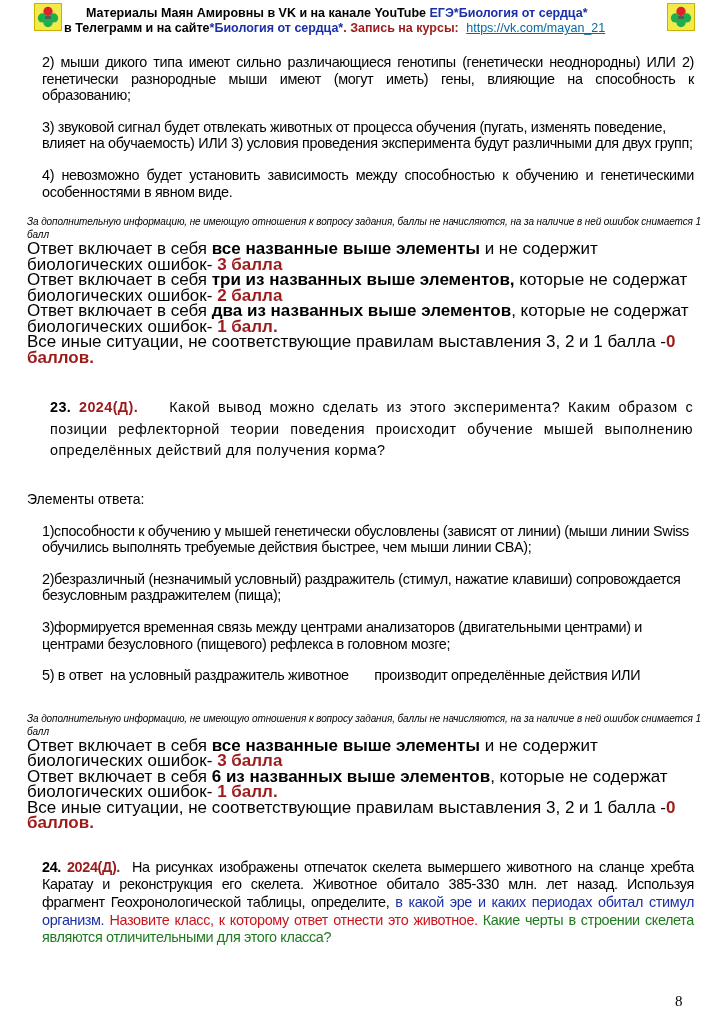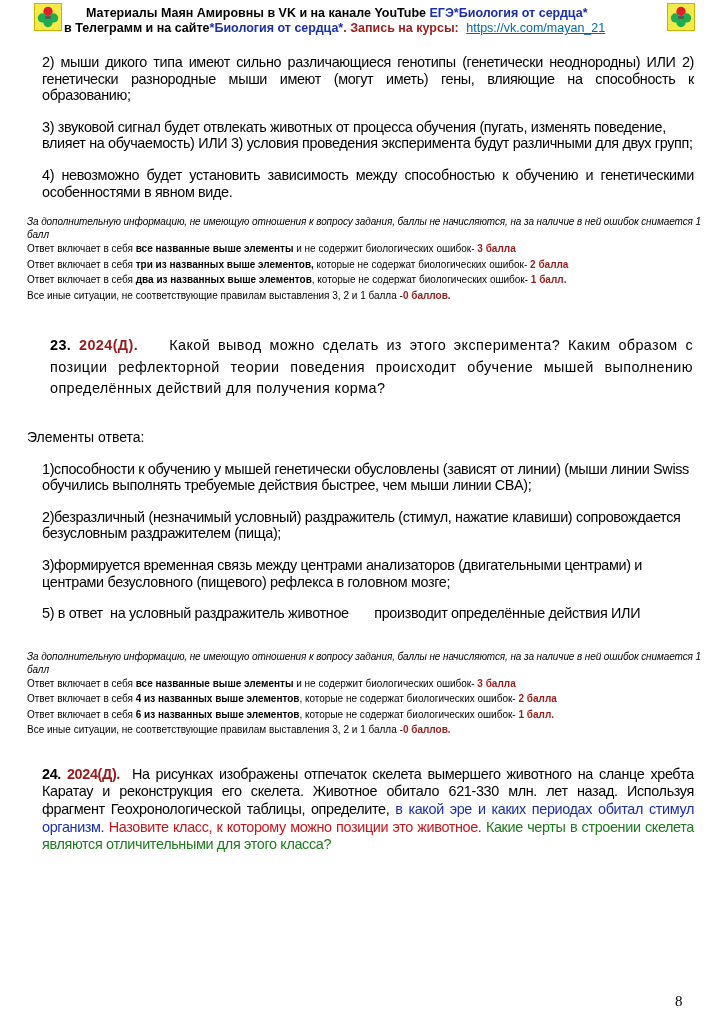--- a/index.html
+++ b/index.html
@@ -15,21 +15,21 @@
     .header .l2 { position: absolute; left: 64px; top: 15px; white-space: nowrap; }
     .blue { color: #1a2fa8; }
     .dark-red { color: #9b1b1b; }
     .red { color: #c8151b; }
     .green { color: #1d7a1d; }
     .link { color: #0369a1; text-decoration: underline; font-weight: normal; margin-left: 4px; }
     .content { position: absolute; left: 27px; top: 39px; width: 682px; }
     .p { font-size: 14.4px; line-height: 16.6px; margin: 15px; text-align: justify; font-family: "Liberation Sans", sans-serif; }
     .narrow { letter-spacing: -0.35px; }
     .note { font-size: 10px; font-style: italic; line-height: 13px; margin: 0; letter-spacing: -0.1px; }
-    .score { font-size: 10px; line-height: 15.5px; margin: 0; }
+    .score { font-size: 17px; line-height: 15.5px; margin: 0; }
     .score b { font-weight: bold; }
     .score .pts { color: #9b1b1b; font-weight: bold; }
     .q { font-size: 14.4px; line-height: 21.5px; text-align: justify; margin: 16px; letter-spacing: 0.4px; }
     .q b.num { font-weight: bold; }
     .q b.yr { color: #9b1b1b; font-weight: bold; }
     .elem-head { font-size: 14px; font-weight: normal; line-height: 17px; margin: 0; }
     .page-num { position: absolute; left: 675px; top: 993px; font-family: "Liberation Serif", serif; font-size: 15px; }
     .gap-m { height: 13px; }
     .gap-l { height: 16px; }
   </style>
@@ -93,29 +93,28 @@
   <p class="p narrow" style="text-align:left;">1)способности к обучению у мышей генетически обусловлены (зависят от линии) (мыши линии Swiss обучились выполнять требуемые действия быстрее, чем мыши линии CBA);</p>
   <p class="p narrow" style="text-align:left;">2)безразличный (незначимый условный) раздражитель (стимул, нажатие клавиши) сопровождается безусловным раздражителем (пища);</p>
   <p class="p narrow" style="text-align:left;">3)формируется временная связь между центрами анализаторов (двигательными центрами) и центрами безусловного (пищевого) рефлекса в головном мозге;</p>
   <p class="p narrow" style="text-align:left; white-space:pre;">5) в ответ  на условный раздражитель животное       производит определённые действия ИЛИ</p>
 
   <div class="gap-m"></div>
 
   <p class="note">За дополнительную информацию, не имеющую отношения к вопросу задания, баллы не начисляются, на за наличие в ней ошибок снимается 1 балл</p>
   <div>
     <p class="score"><span>Ответ  включает в себя </span><b>все названные выше элементы</b><span> и не содержит биологических ошибок- </span><span class="pts">3 балла</span></p>
-    <p class="score"><span>Ответ включает в себя </span><b>4 из названных выше элементов</b><span>, которые не содержат биологических ошибок- </span><span class="pts">2 балла</span></p>
     <p class="score"><span>Ответ включает в себя </span><b>6 из названных выше элементов</b><span>, которые не содержат биологических ошибок- </span><span class="pts">1 балл.</span></p>
     <p class="score"><span>Все иные ситуации, не соответствующие правилам выставления 3, 2 и 1 балла -</span><span class="pts">0 баллов.</span></p>
   </div>
 
   <div class="gap-m"></div>
 
   <p class="p narrow" style="line-height:17.6px;">
     <b>24.</b>
     <b class="dark-red">2024(Д).</b>&nbsp;
-    <span>На рисунках изображены отпечаток скелета вымершего животного на сланце хребта Каратау и реконструкция его скелета. Животное обитало 621-330 млн. лет назад. Используя фрагмент Геохронологической таблицы, определите, </span><span class="blue">в какой эре и каких периодах обитал стимул организм.</span>
-    <span class="red">Назовите класс, к которому можно позиции это животное.</span>
+    <span>На рисунках изображены отпечаток скелета вымершего животного на сланце хребта Каратау и реконструкция его скелета. Животное обитало 385-330 млн. лет назад. Используя фрагмент Геохронологической таблицы, определите, </span><span class="blue">в какой эре и каких периодах обитал стимул организм.</span>
+    <span class="red">Назовите класс, к которому ответ отнести это животное.</span>
     <span class="green">Какие черты в строении скелета являются отличительными для этого класса?</span>
   </p>
 </div>
 
 <div class="page-num">8</div>
 
 </body></html>

